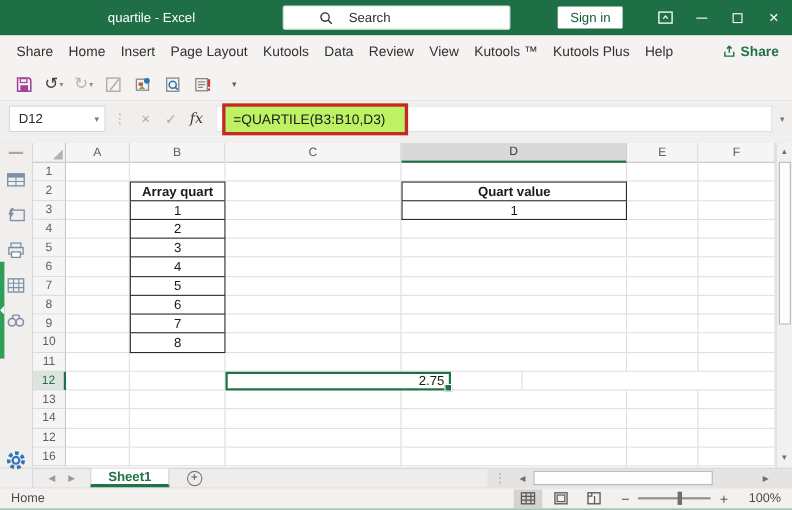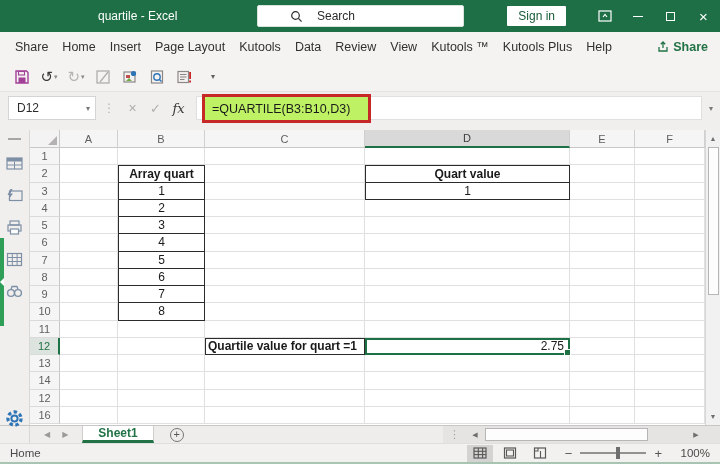--- a/index.html
+++ b/index.html
@@ -411,21 +411,20 @@
             <div class="c cb"></div>
             <div class="c cc"></div>
             <div class="c cd"></div>
             <div class="c ce"></div>
             <div class="c cf"></div>
           </div>
         <div class="r">
             <div class="rh sel">12</div>
             <div class="c ca"></div>
             <div class="c cb"></div>
-            <div class="c cc tbx bold leftal">Quartile value for quart =1</div>
             <div class="c cd dsel rightal">2.75</div>
             <div class="c ce"></div>
             <div class="c cf"></div>
           </div>
         <div class="r">
             <div class="rh">13</div>
             <div class="c ca"></div>
             <div class="c cb"></div>
             <div class="c cc"></div>
             <div class="c cd"></div>

